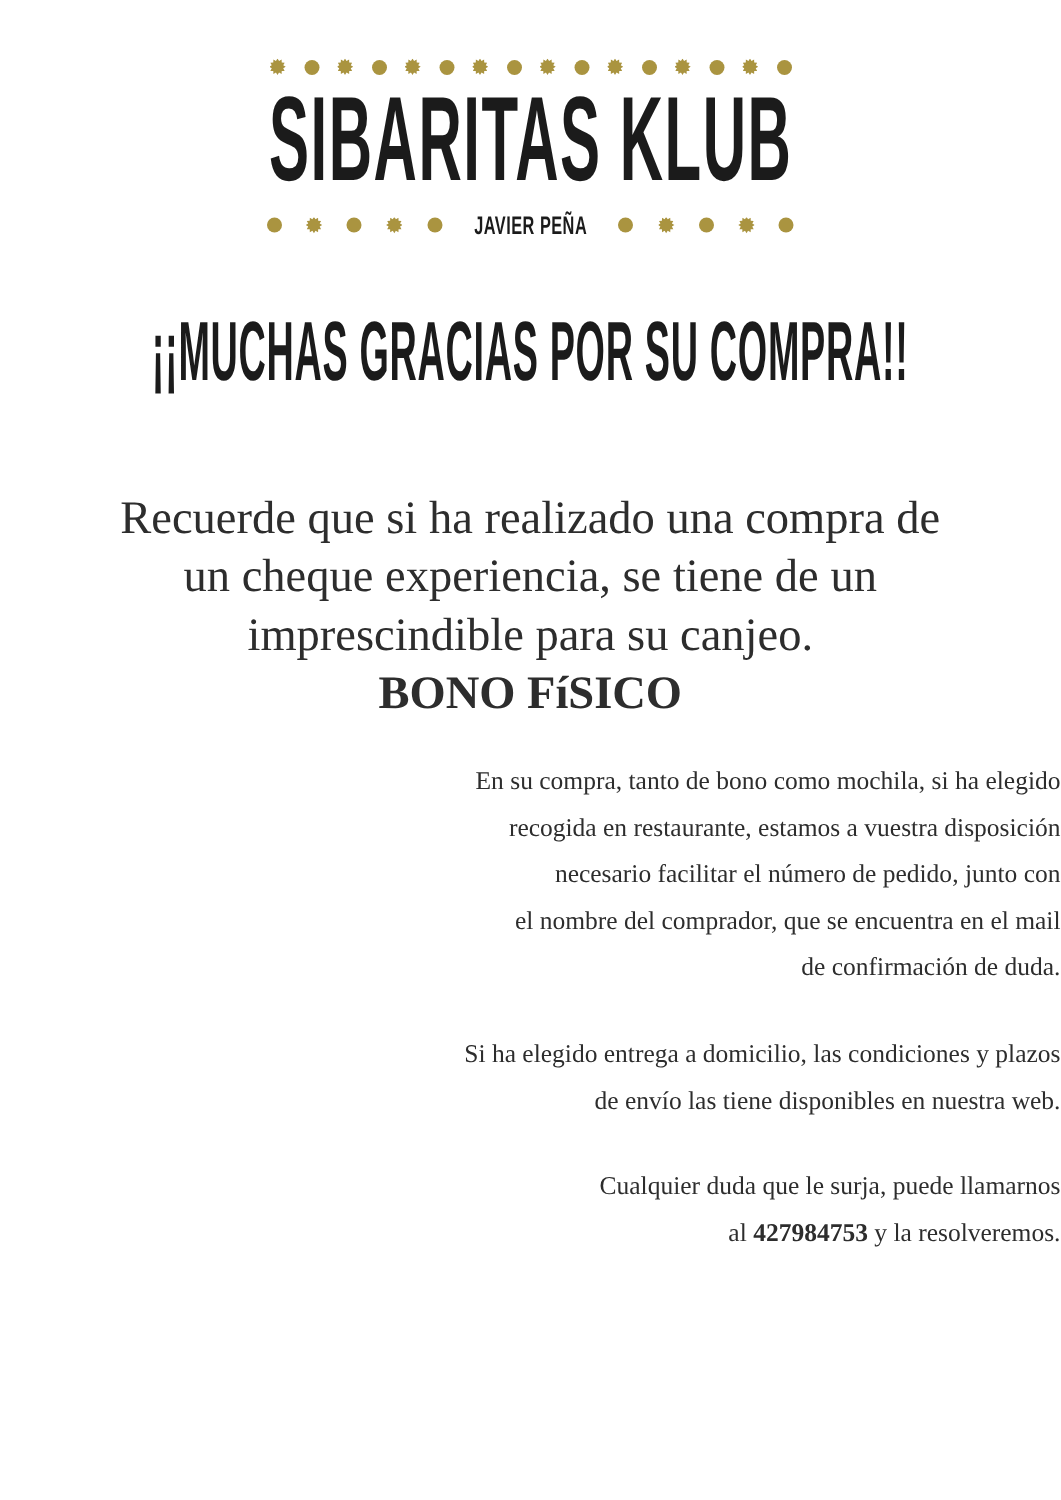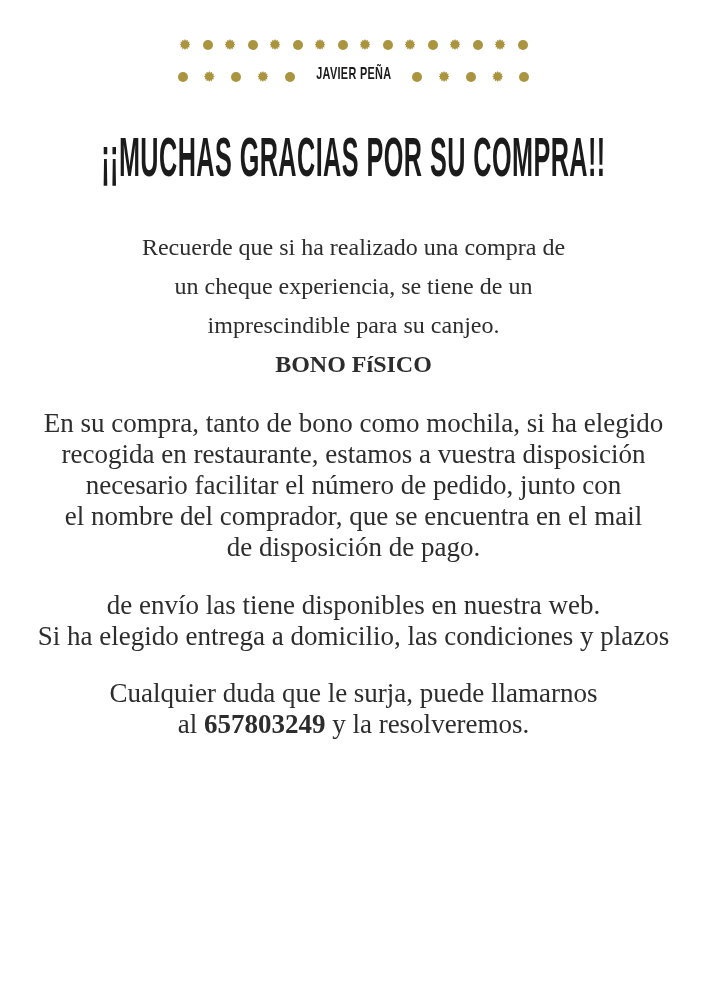--- a/index.html
+++ b/index.html
@@ -29,34 +29,34 @@
 
   
   .cond{
     display:inline-block;white-space:nowrap;
     font-family:"Liberation Sans", sans-serif;
     font-weight:700;color:var(--ink-heading);
     line-height:1;
   }
   .logo-title-box{height:68px;margin-top:9px;display:flex;align-items:center;justify-content:center;}
   .logo-title-box .cond{font-size:80px;letter-spacing:2px;transform:scaleX(0.50);}
-  .subtitle-row{width:352px;margin:14px auto 0;height:18px;display:flex;align-items:flex-end;justify-content:space-between;}
+  .subtitle-row{width:352px;margin:14px auto 0;height:18px;display:flex;align-items:center;justify-content:space-between;}
   .dots-group{width:118px;display:flex;justify-content:space-between;align-items:center;}
   .logo-subtitle{font-size:17px;letter-spacing:0.5px;transform:scaleX(0.64);}
   .heading-box{height:46px;display:flex;align-items:center;justify-content:center;}
   .heading-top{margin-top:52px;}
   .heading-top .cond{font-size:56px;letter-spacing:1px;transform:scaleX(0.45);}
   .heading-bottom{margin-top:44px;}
   .heading-bottom .cond{font-size:56px;letter-spacing:1px;transform:scaleX(0.44);}
 
   
   .body-copy{text-align:center;}
   .para .line{white-space:nowrap;}
-  .para.large{font-size:24px;line-height:39px;margin-top:48px;}
-  .para.normal{font-size:27px;line-height:31px;}
+  .para.large{font-size:31px;line-height:39px;margin-top:68px;}
+  .para.normal{font-size:17px;line-height:31px;text-align:right;}
   .para.p2{margin-top:24px;}
   .para.p3{margin-top:27px;}
   .para.p4{margin-top:26px;}
   .u{text-decoration-thickness:2px;text-underline-offset:5px;}
   .b{font-weight:700;}
 </style>
 </head>
 <body>
 
 <div class="page">
@@ -74,20 +74,23 @@
         <span class="dot star"></span>
         <span class="dot round"></span>
         <span class="dot star"></span>
         <span class="dot round"></span>
         <span class="dot star"></span>
         <span class="dot round"></span>
         <span class="dot star"></span>
         <span class="dot round"></span>
       </div>
 
+    <div class="logo-title-box">
+      <span class="cond">SIBARITAS KLUB</span>
+    </div>
 
     <div class="subtitle-row">
       <span class="dots-group">
           <span class="dot round"></span>
           <span class="dot star"></span>
           <span class="dot round"></span>
           <span class="dot star"></span>
           <span class="dot round"></span>
         </span>
       <span class="cond logo-subtitle">JAVIER PEÑA</span>
@@ -110,26 +113,26 @@
         <div class="line"><span>Recuerde que si ha realizado una compra de</span></div>
         <div class="line"><span>un </span><span class="u">cheque experiencia</span><span>, se tiene de un</span></div>
         <div class="line"><span class="u">imprescindible</span><span> para su canjeo.</span></div>
         <div class="line"><span class="b">BONO FíSICO</span></div>
       </div>
       <div class="para normal p2">
         <div class="line"><span>En su compra, tanto de bono como mochila, si ha elegido</span></div>
         <div class="line"><span>recogida en restaurante, estamos a vuestra disposición</span></div>
         <div class="line"><span>necesario facilitar el </span><span class="u">número de pedido</span><span>, junto con</span></div>
         <div class="line"><span>el nombre del comprador, que se encuentra en el mail</span></div>
-        <div class="line"><span>de disposición de pago.</span></div>
+        <div class="line"><span>de confirmación de duda.</span></div>
       </div>
       <div class="para normal p3">
+        <div class="line"><span>Si ha elegido entrega a domicilio, las condiciones y plazos</span></div>
         <div class="line"><span>de envío las tiene disponibles en nuestra web.</span></div>
-        <div class="line"><span>Si ha elegido entrega a domicilio, las condiciones y plazos</span></div>
       </div>
       <div class="para normal p4">
         <div class="line"><span>Cualquier duda que le surja, puede llamarnos</span></div>
-        <div class="line"><span>al </span><span class="b">657803249</span><span> y la resolveremos.</span></div>
+        <div class="line"><span>al </span><span class="b">427984753</span><span> y la resolveremos.</span></div>
       </div>
     </div>
 
 
 </div>
 
 </body></html>

